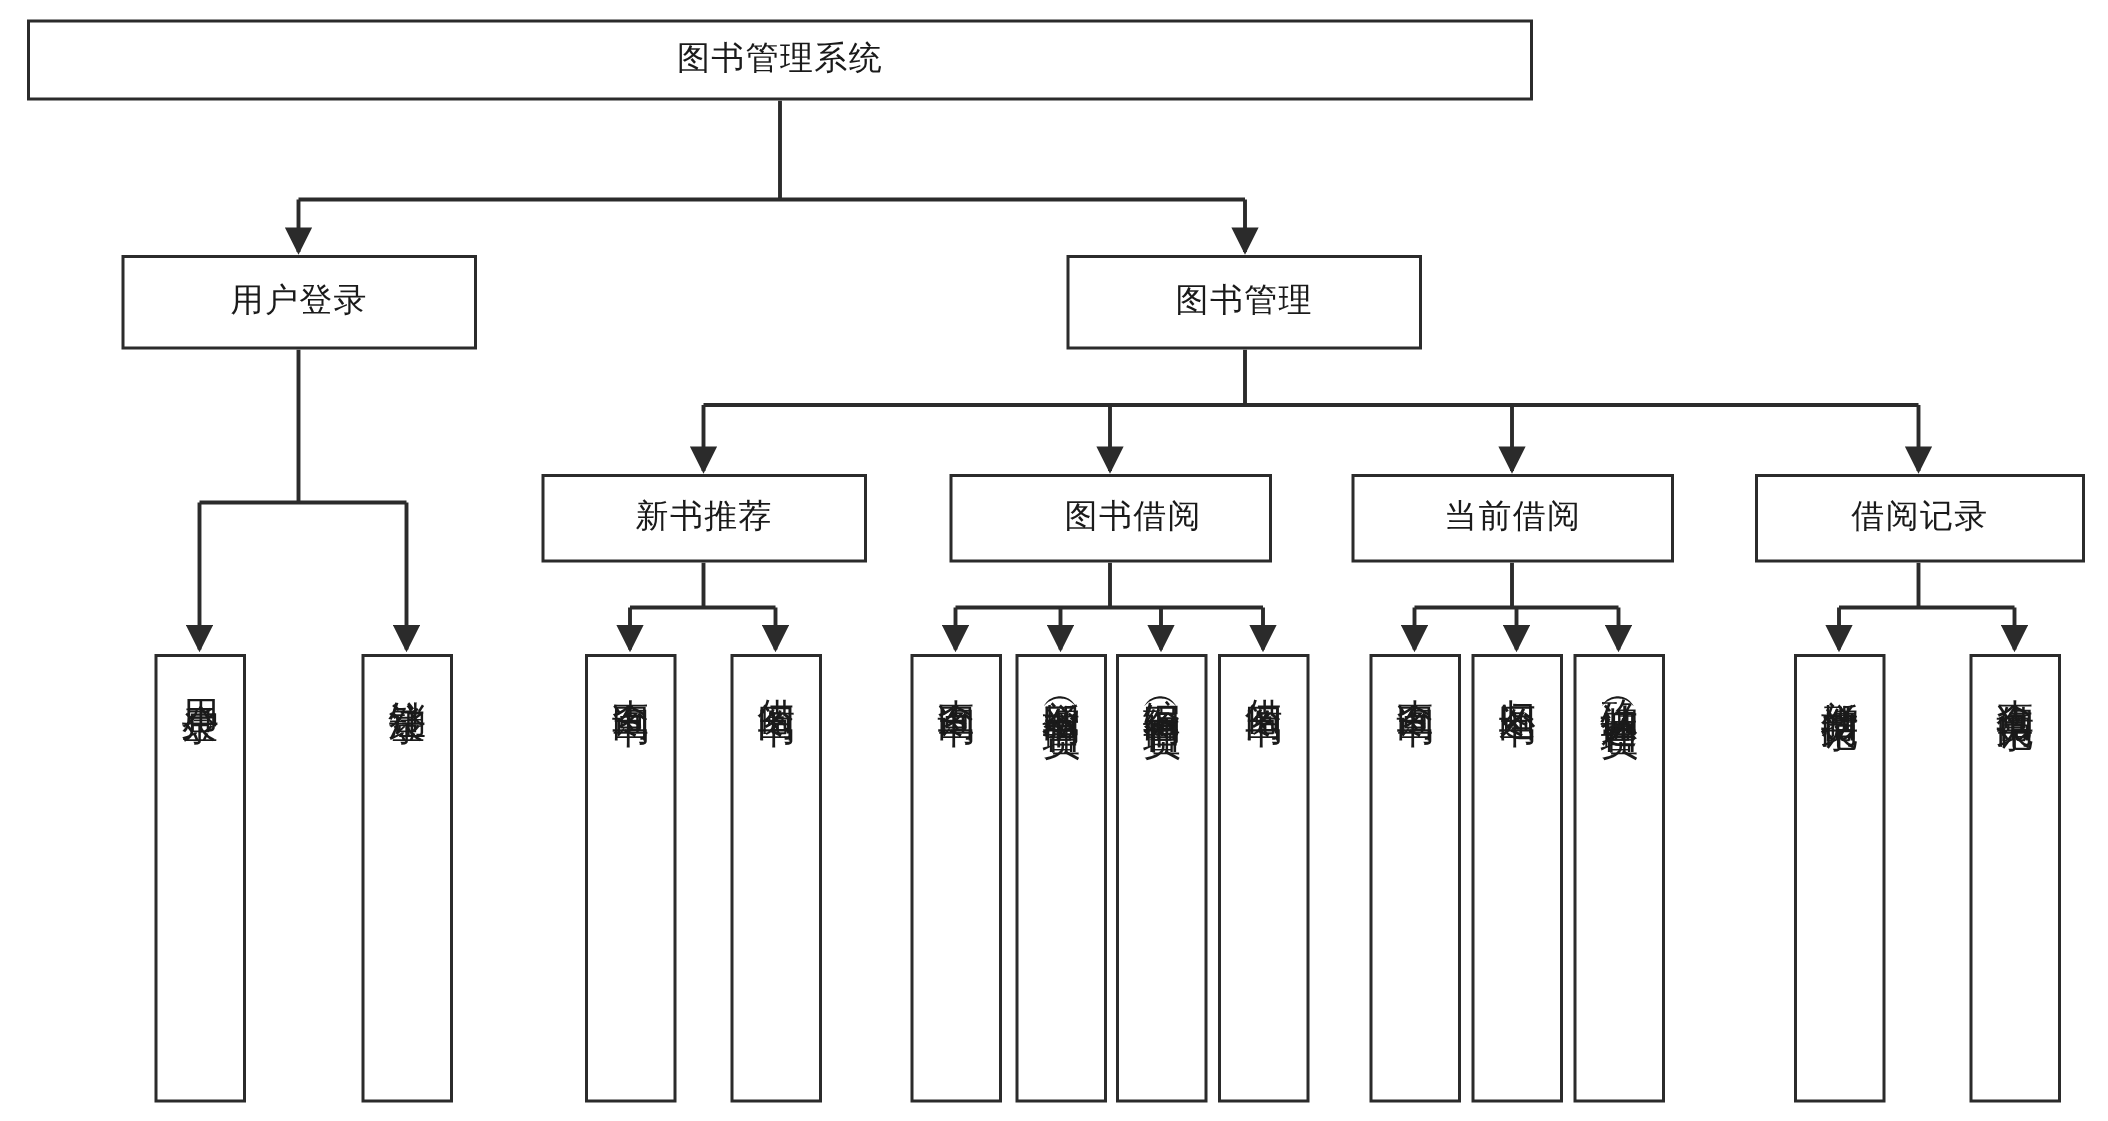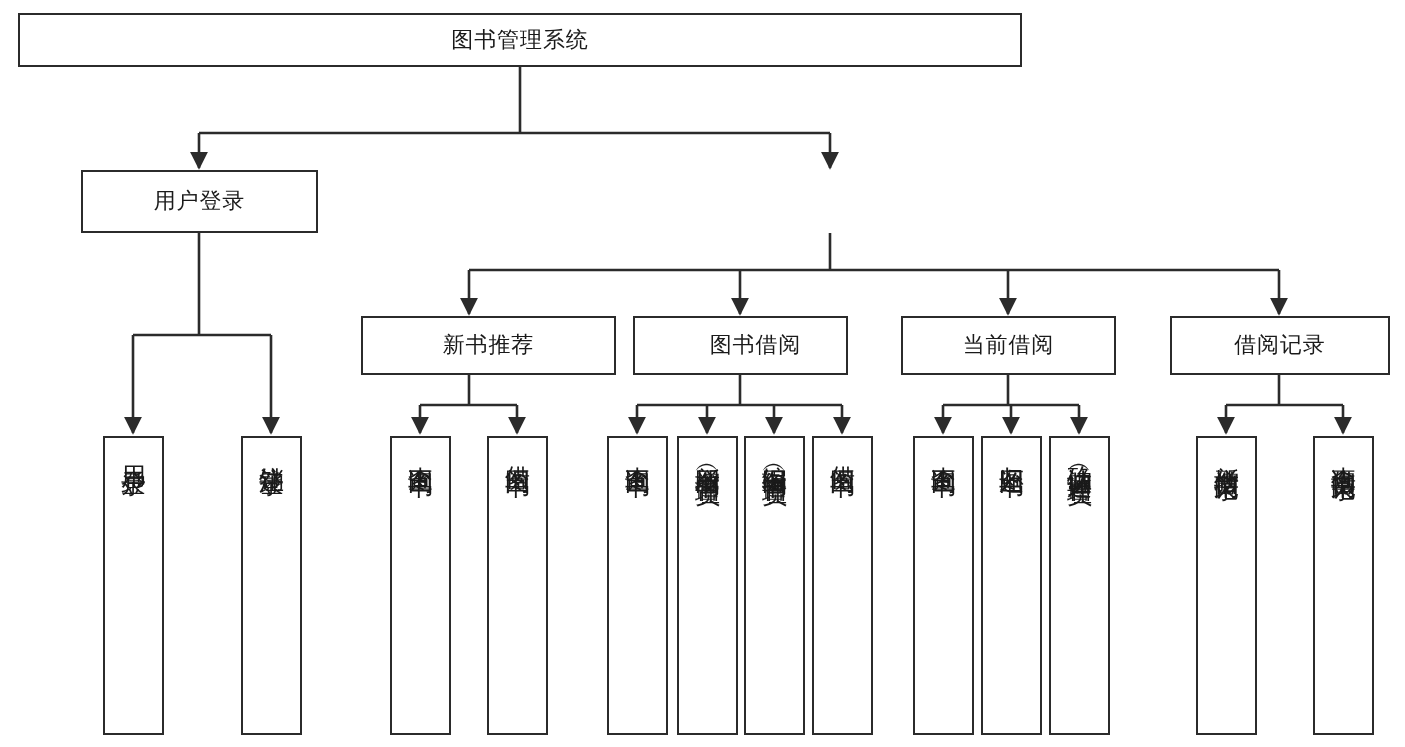--- a/index.html
+++ b/index.html
@@ -127,22 +127,25 @@
   </svg>
 
   <div class="node horizontal" style="left:18px; top:13px; width:1004px; height:54px;">
     <span class="node-label">图书管理系统</span>
   </div>
 
   <div class="node horizontal" style="left:81px; top:170px; width:237px; height:63px;">
     <span class="node-label">用户登录</span>
   </div>
 
-
-  <div class="node horizontal" style="left:361px; top:316px; width:255px; height:59px;">
+  <div class="node horizontal" style="left:711px; top:170px; width:237px; height:63px;">
+    <span class="node-label">图书管理</span>
+  </div>
+
+  <div class="node horizontal" style="left:361px; top:316px; width:217px; height:59px;">
     <span class="node-label">新书推荐</span>
   </div>
 
   <div class="node horizontal" style="left:633px; top:316px; width:215px; height:59px;padding-left:30px;">
     <span class="node-label">图书借阅</span>
   </div>
 
   <div class="node horizontal" style="left:1170px; top:316px; width:220px; height:59px;">
     <span class="node-label">借阅记录</span>
   </div>

